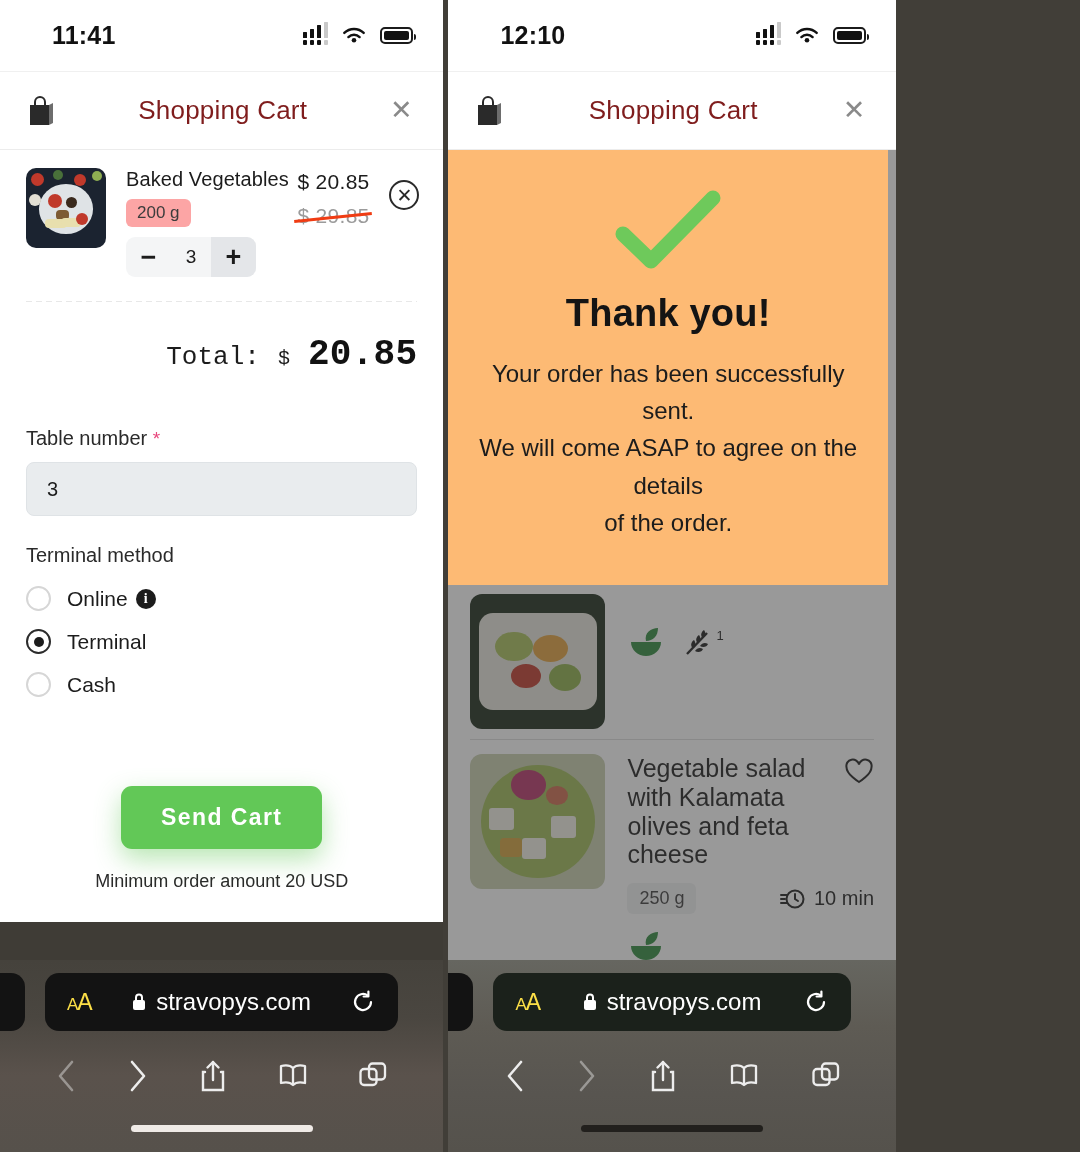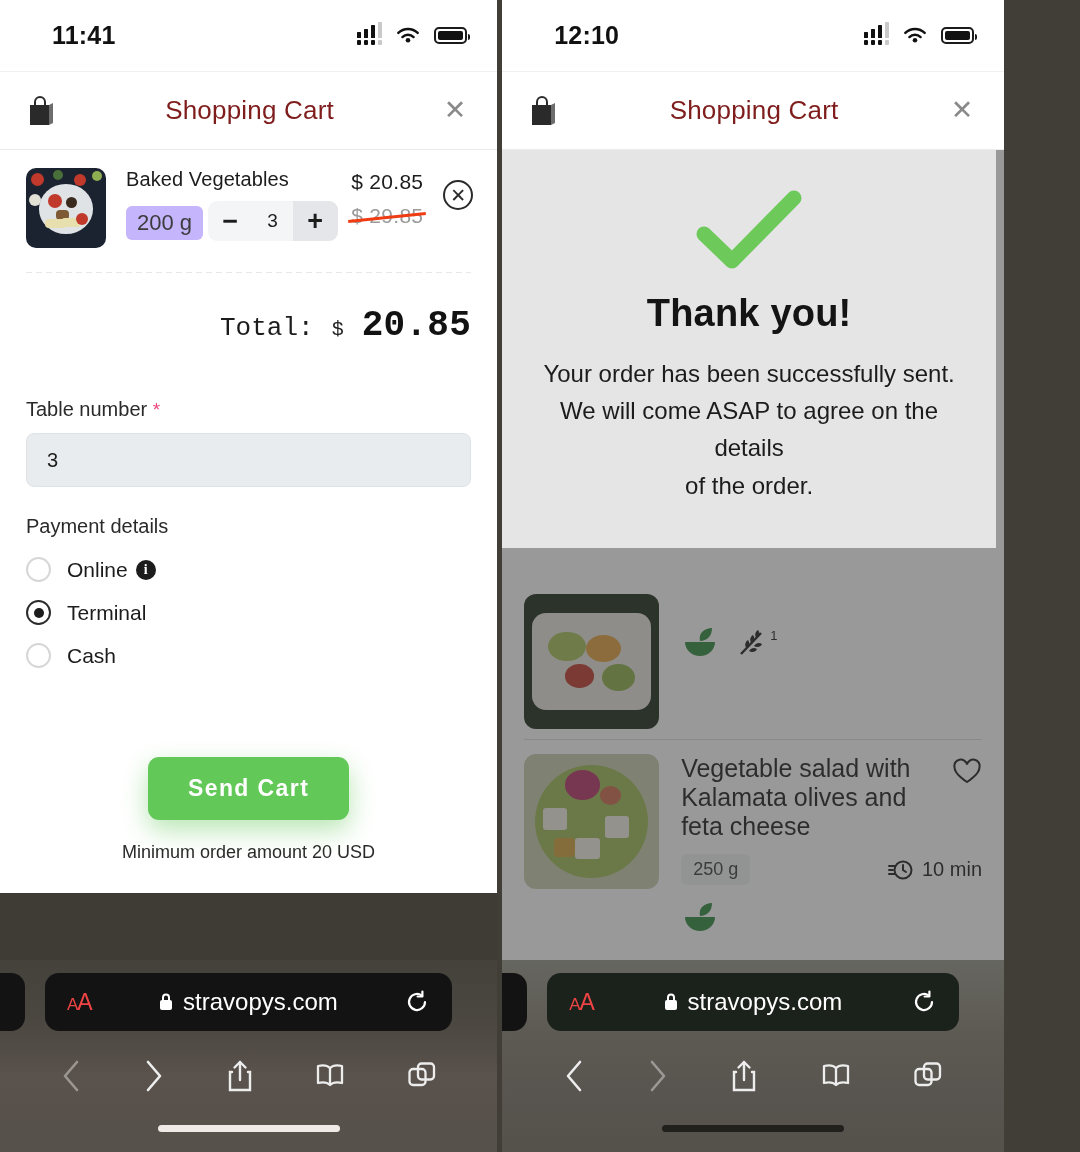--- a/index.html
+++ b/index.html
@@ -2,21 +2,21 @@
 <html><head>
 <meta charset="utf-8">
 <style>
   * { box-sizing: border-box; margin: 0; padding: 0; }
   html, body {
     width: 1080px; height: 1152px;
     font-family: "Liberation Sans", sans-serif;
     background: #413e38;
     overflow: hidden;
   }
-  .screens { display: flex; width: 1004px; height: 1152px; }
+  .screens { display: flex; width: 896px; height: 1152px; }
 
   .phone {
     position: relative;
     width: 535px;
     height: 1152px;
     background: #3f3c36;
     overflow: hidden;
   }
   .phone.left  { width: 540px; border-right: 5px solid #413e38; }
   .phone.right { width: 540px; }
@@ -83,22 +83,22 @@
   }
   .thumb .plate{
     position:absolute; left:16%; top:20%; width:68%; height:62%;
     border-radius:50%; background:#dfe3e6;
   }
   .thumb .d{position:absolute;border-radius:50%;}
   .item-mid { padding-left: 20px; flex:1; }
   .item-name { font-size: 20px; color:#1c1c1c; font-weight:500; letter-spacing:.1px;}
   .weight-chip {
     display:inline-block; margin-top: 8px;
-    background:#c4b5fd; border-radius: 6px;
-    padding: 4px 11px; font-size: 22px; color:#3c3c3c;
+    background:#fca5a5; border-radius: 6px;
+    padding: 4px 11px; font-size: 17px; color:#3c3c3c;
   }
   .stepper {
     margin-top: 10px; display:inline-flex; align-items:stretch;
     background:#f4f5f6; border-radius:9px; overflow:hidden;
   }
   .stepper .btn {
     width: 45px; display:flex; align-items:center; justify-content:center;
     font-size: 27px; color:#1c1c1c; font-weight:600; line-height:1; height:40px;
   }
   .stepper .btn.plus { background:#e4e6e9; }
@@ -201,21 +201,21 @@
   .pl-price { font-size: 29px; font-weight:700; color:#111; }
   .pl-cur { font-size: 19px; font-weight:400; }
   .order-btn {
     background:#3f8b33; color:#e6e6e6; border-radius:8px;
     padding: 15px 34px; font-size: 19px; letter-spacing:2px; font-weight:500;
   }
   .hr-line { height:1px; background:#dedede; }
 
   .thankyou {
     position:absolute; left:0; right:8px; top: 0;
-    background:#e5e5e5; padding: 40px 30px 44px 30px; text-align:center;
+    background:#fdba74; padding: 40px 30px 44px 30px; text-align:center;
   }
   .check { margin: 0 auto 14px; }
   .ty-title { font-size: 38px; font-weight:700; color:#141414; letter-spacing:.2px;}
   .ty-text { font-size: 24px; color:#1c1c1c; line-height: 1.55; margin-top: 20px;}
 
   
   .safari {
     position:absolute; bottom:0; left:0; right:0; height: 192px;
   }
   .safari-blur-l {
@@ -228,21 +228,21 @@
   }
   .urlbar {
     position:absolute; left: 45px; right: 45px; top: 13px; height: 58px;
     background:#131313; border-radius: 14px;
     display:flex; align-items:center; padding: 0 22px;
   }
   .urlbar-left-tab{
     position:absolute; left: -35px; top: 13px; width: 60px; height:58px;
     background:#131313; border-radius: 14px;
   }
-  .aa { font-size: 23px; color:#ef4444; letter-spacing:-1px; }
+  .aa { font-size: 23px; color:#fde047; letter-spacing:-1px; }
   .aa small { font-size: 17px; }
   .url-center { flex:1; text-align:center; display:flex; align-items:center; justify-content:center; gap:9px;}
   .lock { font-size: 19px; color:#fff; }
   .url-text { font-size: 24px; color:#fff; }
   .reload { font-size: 26px; color:#fff; }
   .tabbar {
     position:absolute; left: 0; right:0; top: 85px; height: 62px;
     display:flex; align-items:center; justify-content:space-around;
     padding: 0 30px;
   }
@@ -343,21 +343,21 @@
       </div>
 
       <div class="field-label">
         <span>Table number</span>
         <span class="req">*</span>
       </div>
       <div class="text-input">
         <span>3</span>
       </div>
 
-      <div class="pm-label">Payment details</div>
+      <div class="pm-label">Terminal method</div>
       <div class="radios">
 
         <div class="radio-row">
           <div class="radio"></div>
           <div class="radio-lbl">
             <span>Online</span>
             <span class="info-dot">i</span>
           </div>
         </div>
 

